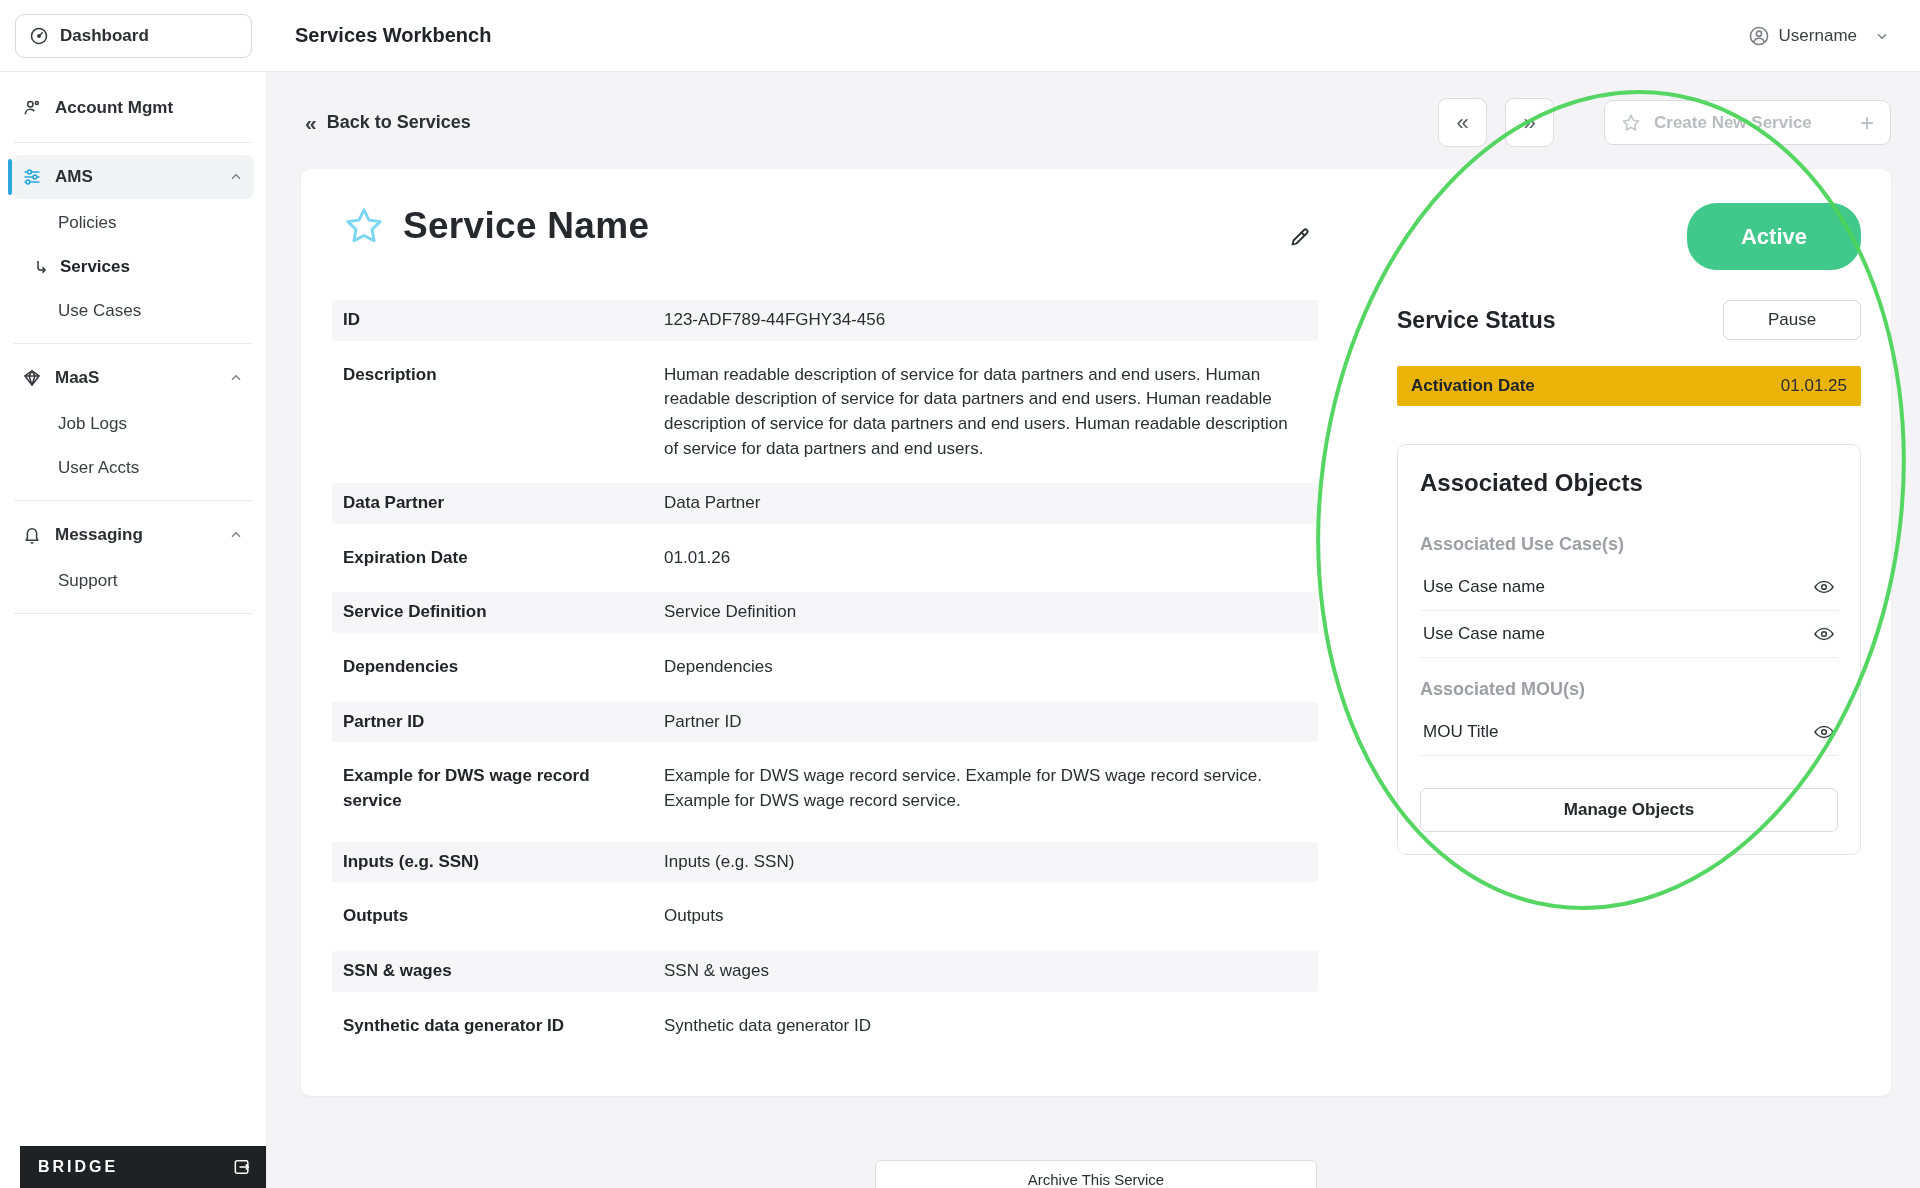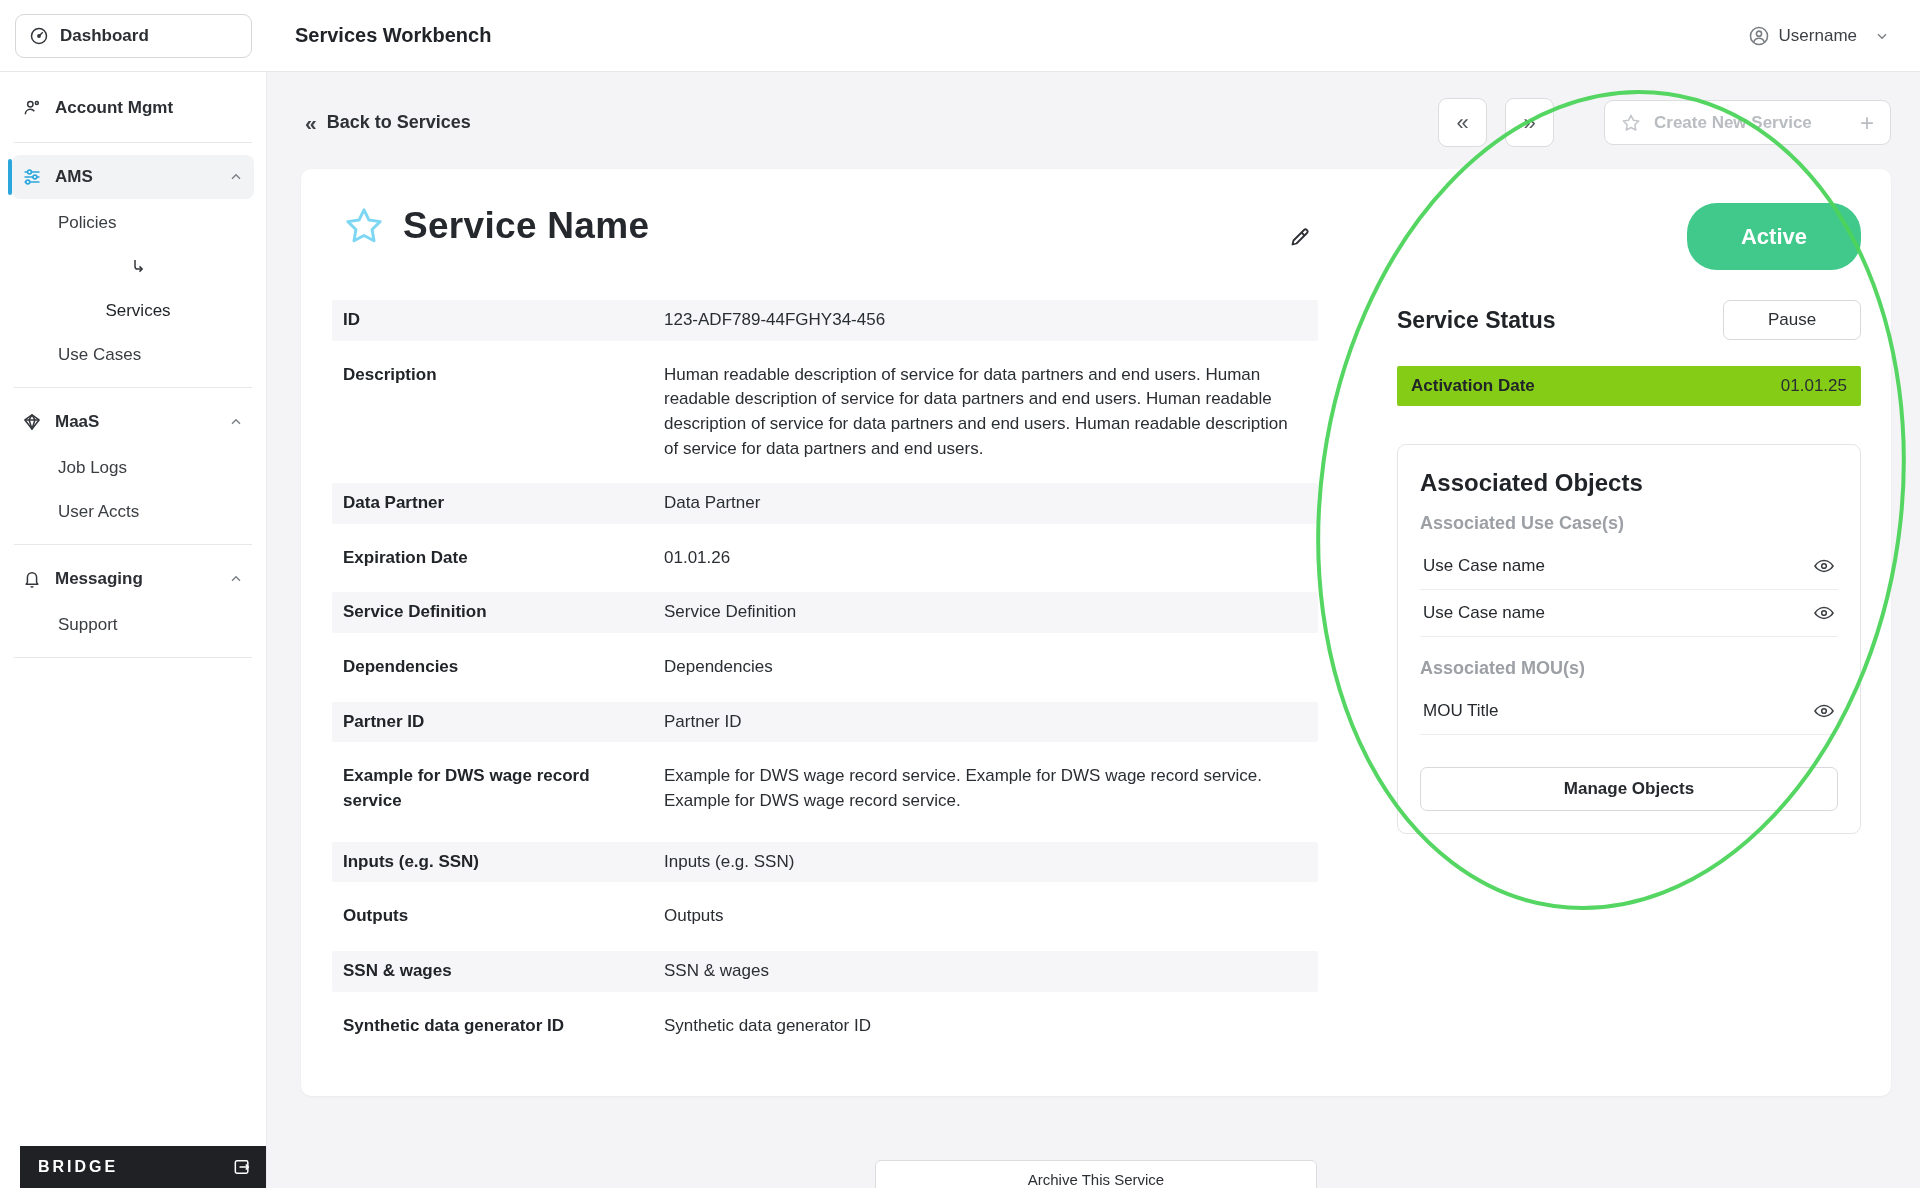--- a/index.html
+++ b/index.html
@@ -48,22 +48,22 @@
   .nav-group-header.active-group { background: #f2f3f5; }
   .nav-group-header.active-group::before {
     content: ""; position: absolute; left: -4px; top: 4px; bottom: 4px;
     width: 4px; border-radius: 3px; background: var(--accent-blue, #2BA7DD);
   }
   .nav-item {
     margin: 1px 12px; padding: 11px 10px 11px 46px;
     font-size: 17px; color: #3a3d41; border-radius: 8px; cursor: pointer;
   }
   .nav-item.active {
-    display: flex; align-items: center; gap: 26px;
-    padding-left: 20px; font-weight: 400; color: #1f2226; flex-direction: column;
+    display: flex; align-items: center; gap: 10px;
+    padding-left: 20px; font-weight: 700; color: #1f2226;
   }
   .divider { height: 1px; background: #e8e8ea; margin: 10px 14px; }
   .gicon { display: flex; color: #34373b; }
   .gicon.blue { color: var(--accent-blue, #2BA7DD); }
   .bridge-bar {
     margin-top: auto; height: 42px; background: #202124; color: #fff;
     display: flex; align-items: center; justify-content: space-between;
     padding: 0 14px 0 18px; font-size: 16px; font-weight: 700; letter-spacing: 3px; margin-left: 20px;
   }
   
@@ -112,26 +112,26 @@
   
   .right-col { width: 464px; flex-shrink: 0; }
   .status-row { display: flex; justify-content: space-between; align-items: center; margin-bottom: 26px; }
   .status-heading { font-size: 23px; font-weight: 700; color: #202327; }
   .pause-btn {
     width: 138px; height: 40px; background: #fff; border: 1px solid #d9d9dd; border-radius: 7px;
     font-size: 17px; color: #2c2f33; cursor: pointer; font-family: inherit;
   }
   .activation-row {
     display: flex; justify-content: space-between; align-items: center;
-    background: #84cc16; padding: 10px 14px; font-size: 17px; margin-bottom: 38px; border-radius: 2px;
+    background: #eab308; padding: 10px 14px; font-size: 17px; margin-bottom: 38px; border-radius: 2px;
   }
   .activation-label { font-weight: 600; color: #212428; }
   .activation-value { color: #2a2d31; }
   .assoc-card { border: 1px solid #e4e4e7; border-radius: 9px; padding: 24px 22px 22px; }
-  .assoc-title { font-size: 24px; font-weight: 700; color: #202327; margin-bottom: 7px; }
+  .assoc-title { font-size: 24px; font-weight: 700; color: #202327; margin-bottom: 28px; }
   .assoc-subhead { font-size: 18px; font-weight: 600; color: #9ca0a5; padding: 9px 0; }
   .assoc-item {
     display: flex; justify-content: space-between; align-items: center;
     padding: 13px 3px; border-bottom: 1px solid #ededf0; font-size: 17px; color: #26292d;
   }
   .eye-btn { background: none; border: none; color: #3c3f43; display: flex; cursor: pointer; padding: 0; }
   .manage-btn {
     width: 100%; margin-top: 32px; height: 44px; background: #fff;
     border: 1px solid #d9d9dd; border-radius: 7px;
     font-size: 17px; font-weight: 600; color: #26292d; cursor: pointer; font-family: inherit;

